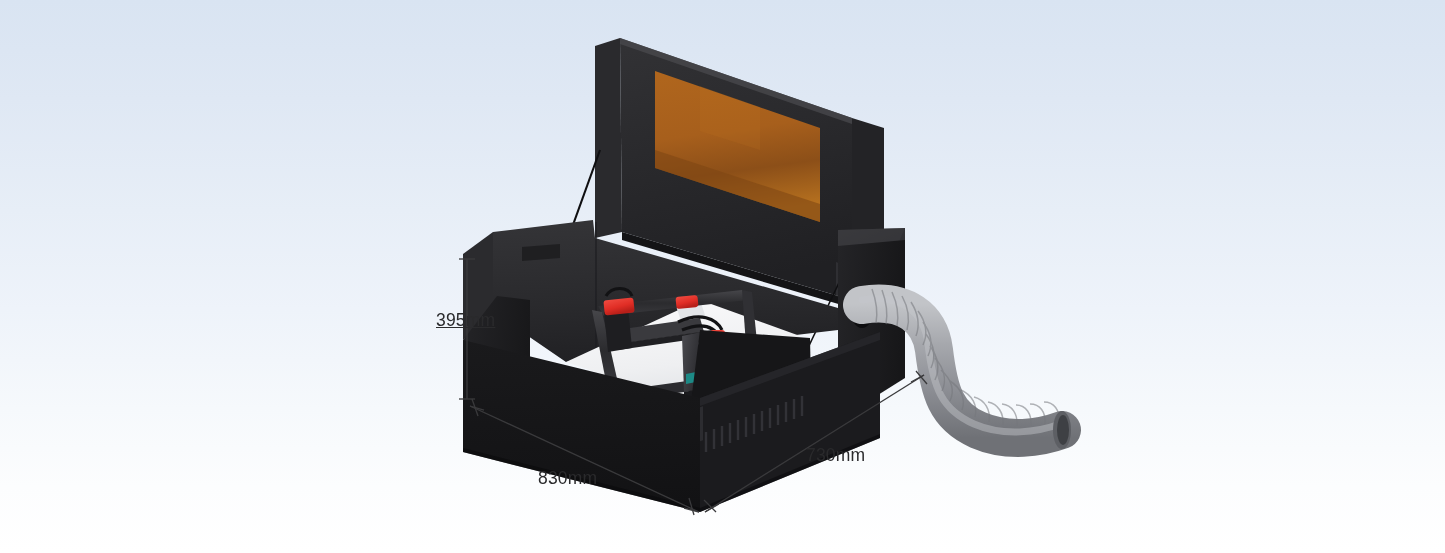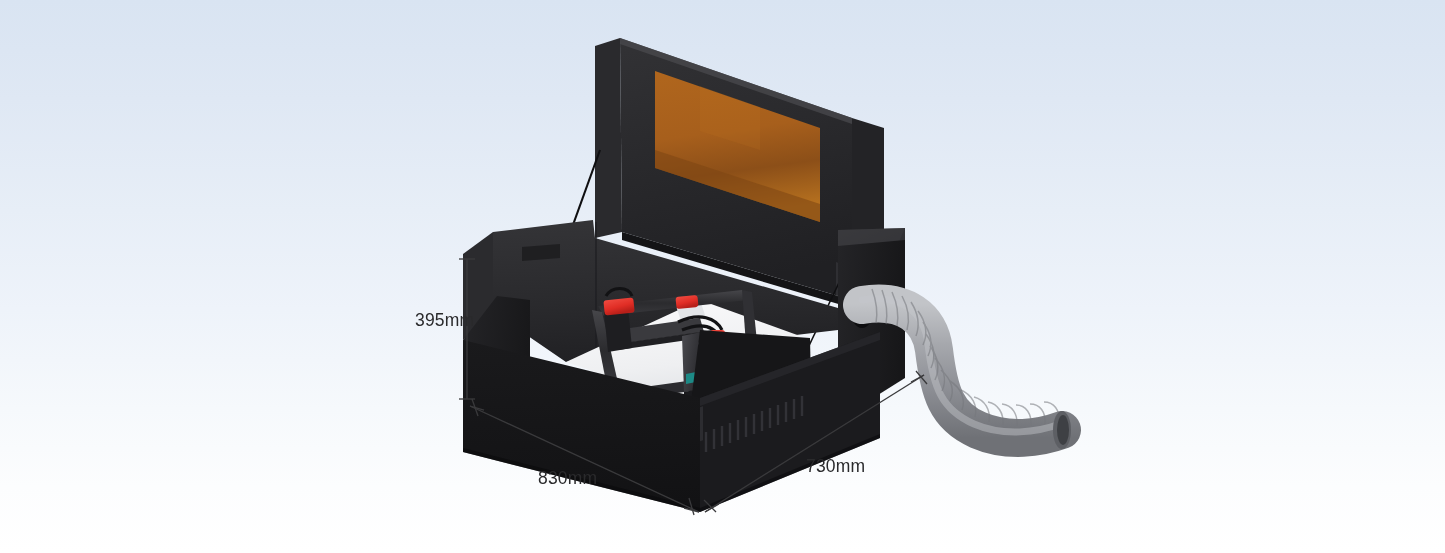--- a/index.html
+++ b/index.html
@@ -16,23 +16,23 @@
   }
   .layer{position:absolute;top:0;left:0;width:1445px;height:553px;}
   .dimlabel{
     position:absolute;
     color:#2a2a2c;
     font-size:17.5px;
     letter-spacing:.2px;
     white-space:nowrap;
     font-family:"Liberation Sans","DejaVu Sans",sans-serif;
   }
-  #lbl-height{left:415px;top:310px;}
+  #lbl-height{left:436px;top:310px;text-decoration:underline;}
   #lbl-width{left:538px;top:468px;}
-  #lbl-depth{left:806px;top:456px;}
+  #lbl-depth{left:806px;top:445px;}
 </style>
 </head>
 <body>
 
 <div id="scene">
 
   <svg class="layer" viewBox="0 0 1445 553" width="1445" height="553" xmlns="http://www.w3.org/2000/svg">
     <defs>
       <linearGradient id="gLidBack" x1="0" y1="0" x2="0.25" y2="1">
         <stop offset="0%" stop-color="#3a3a3d"></stop>

